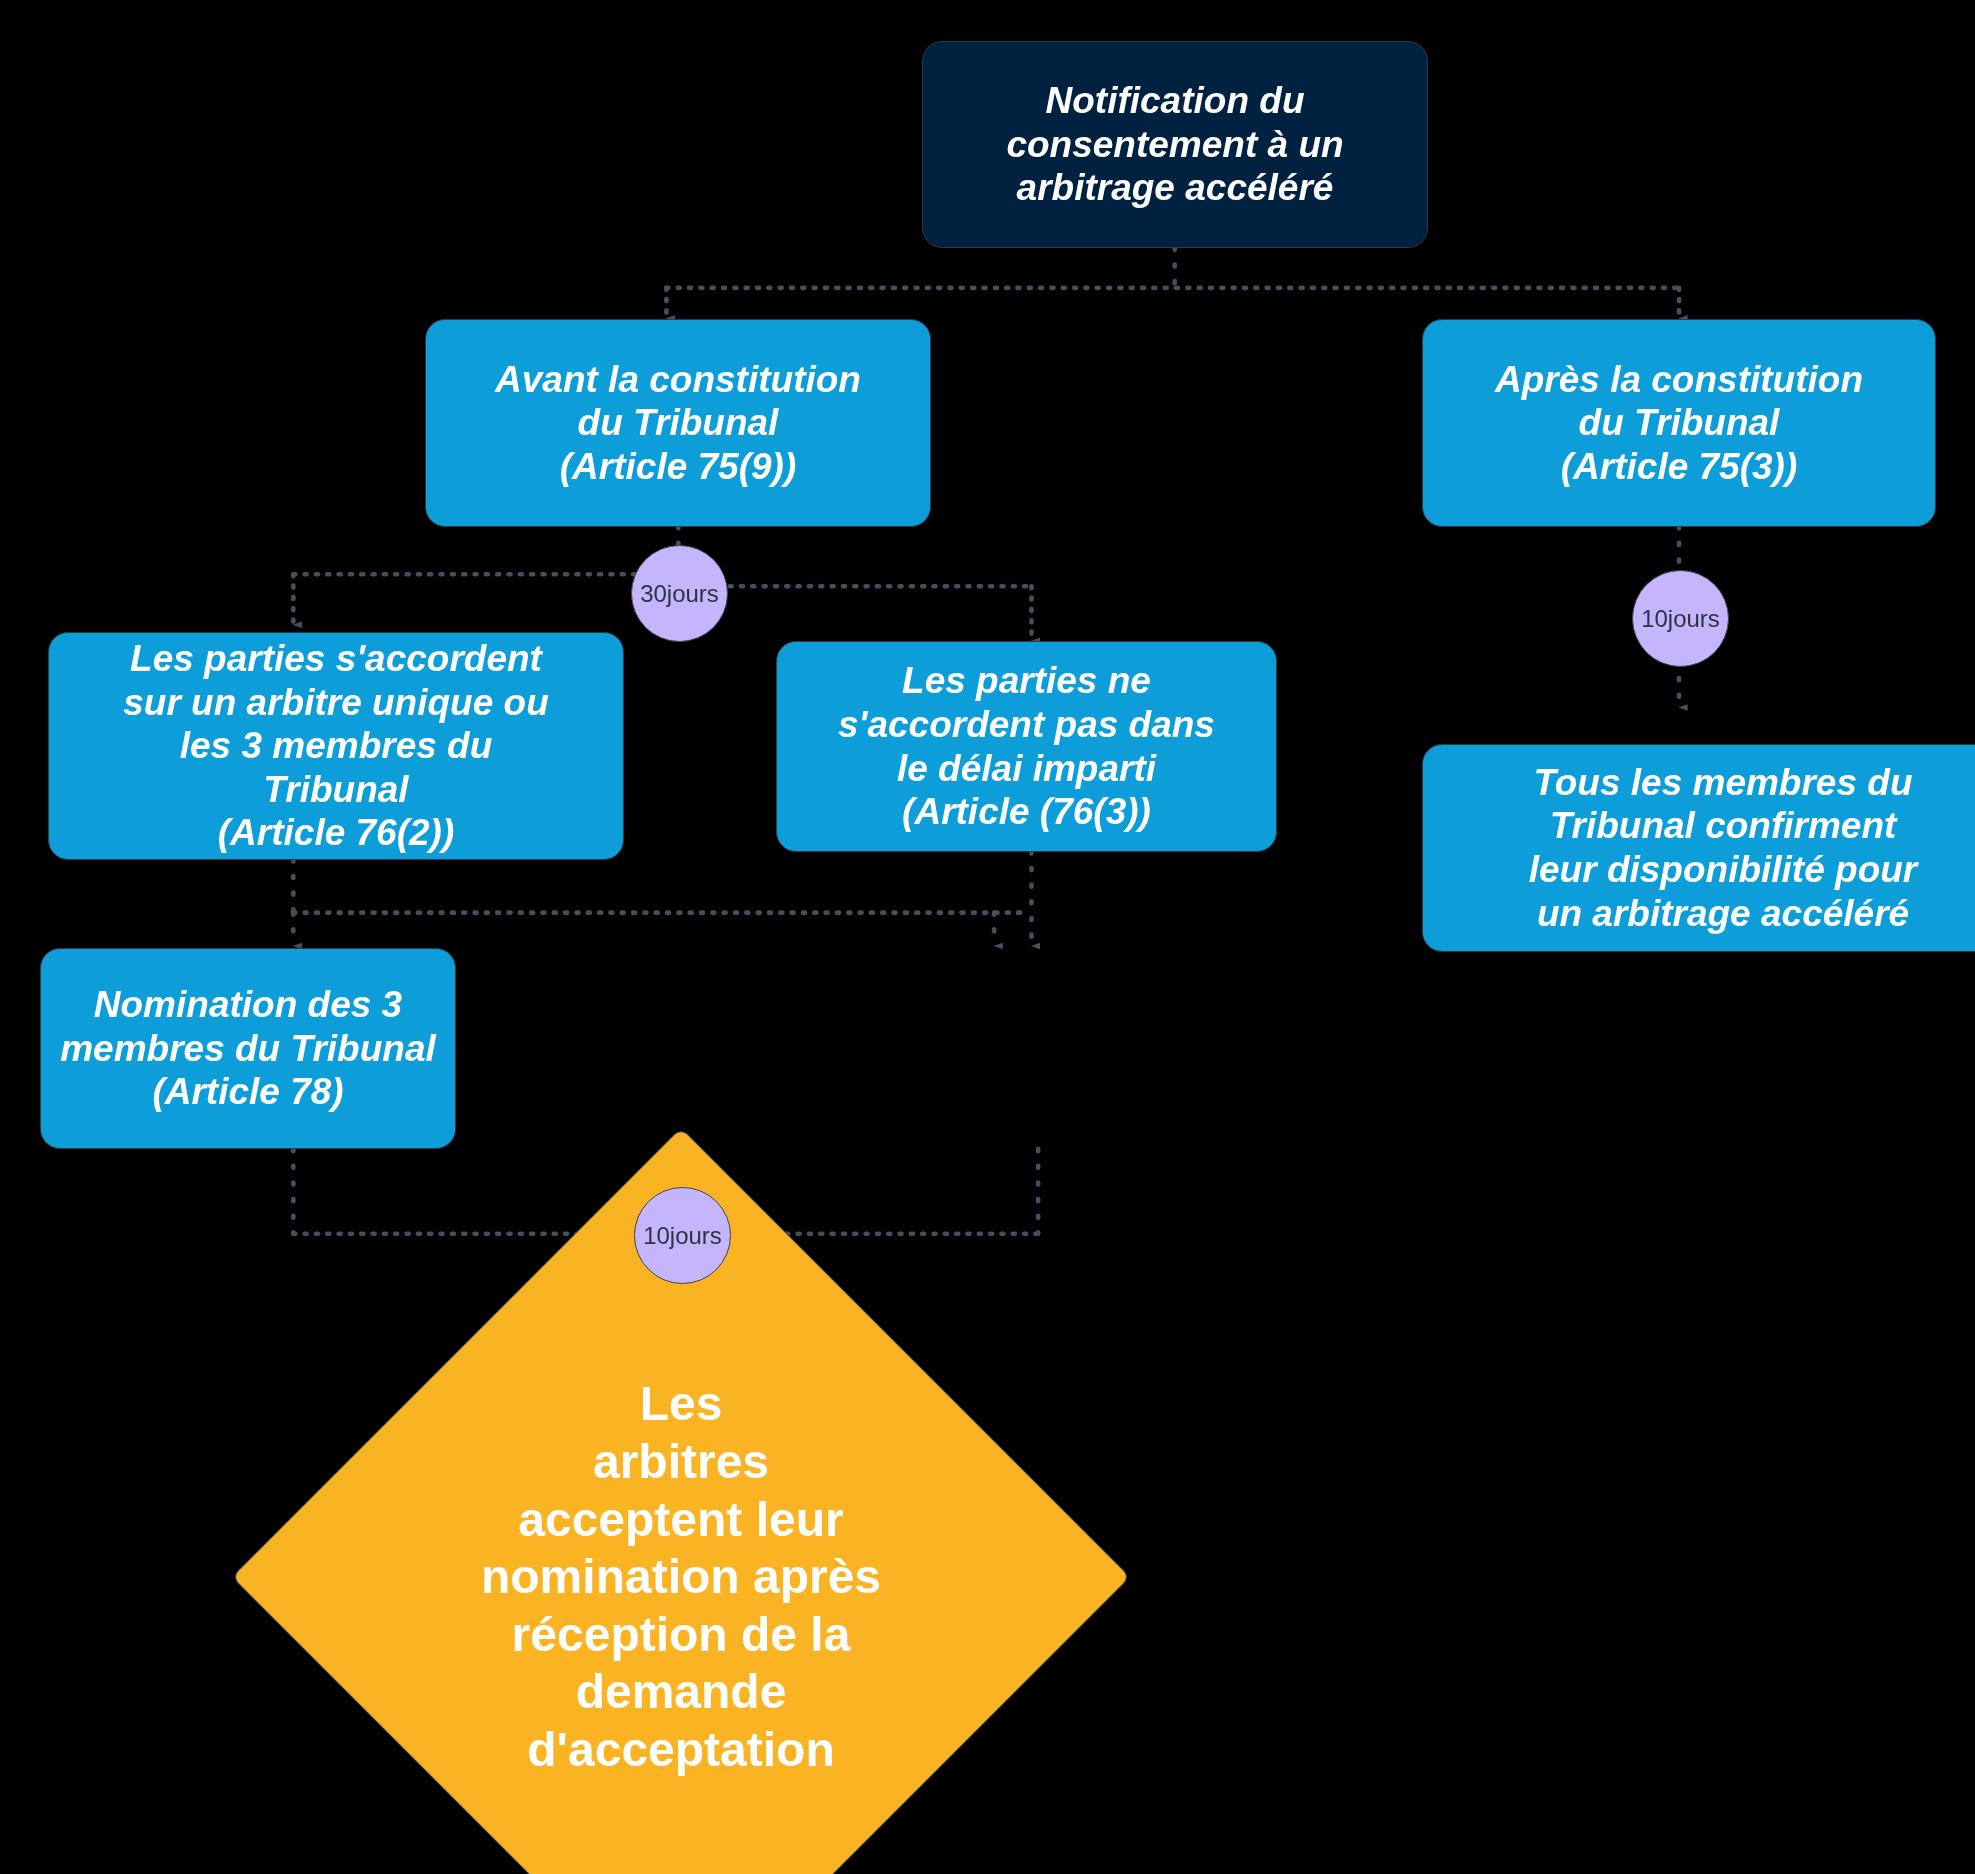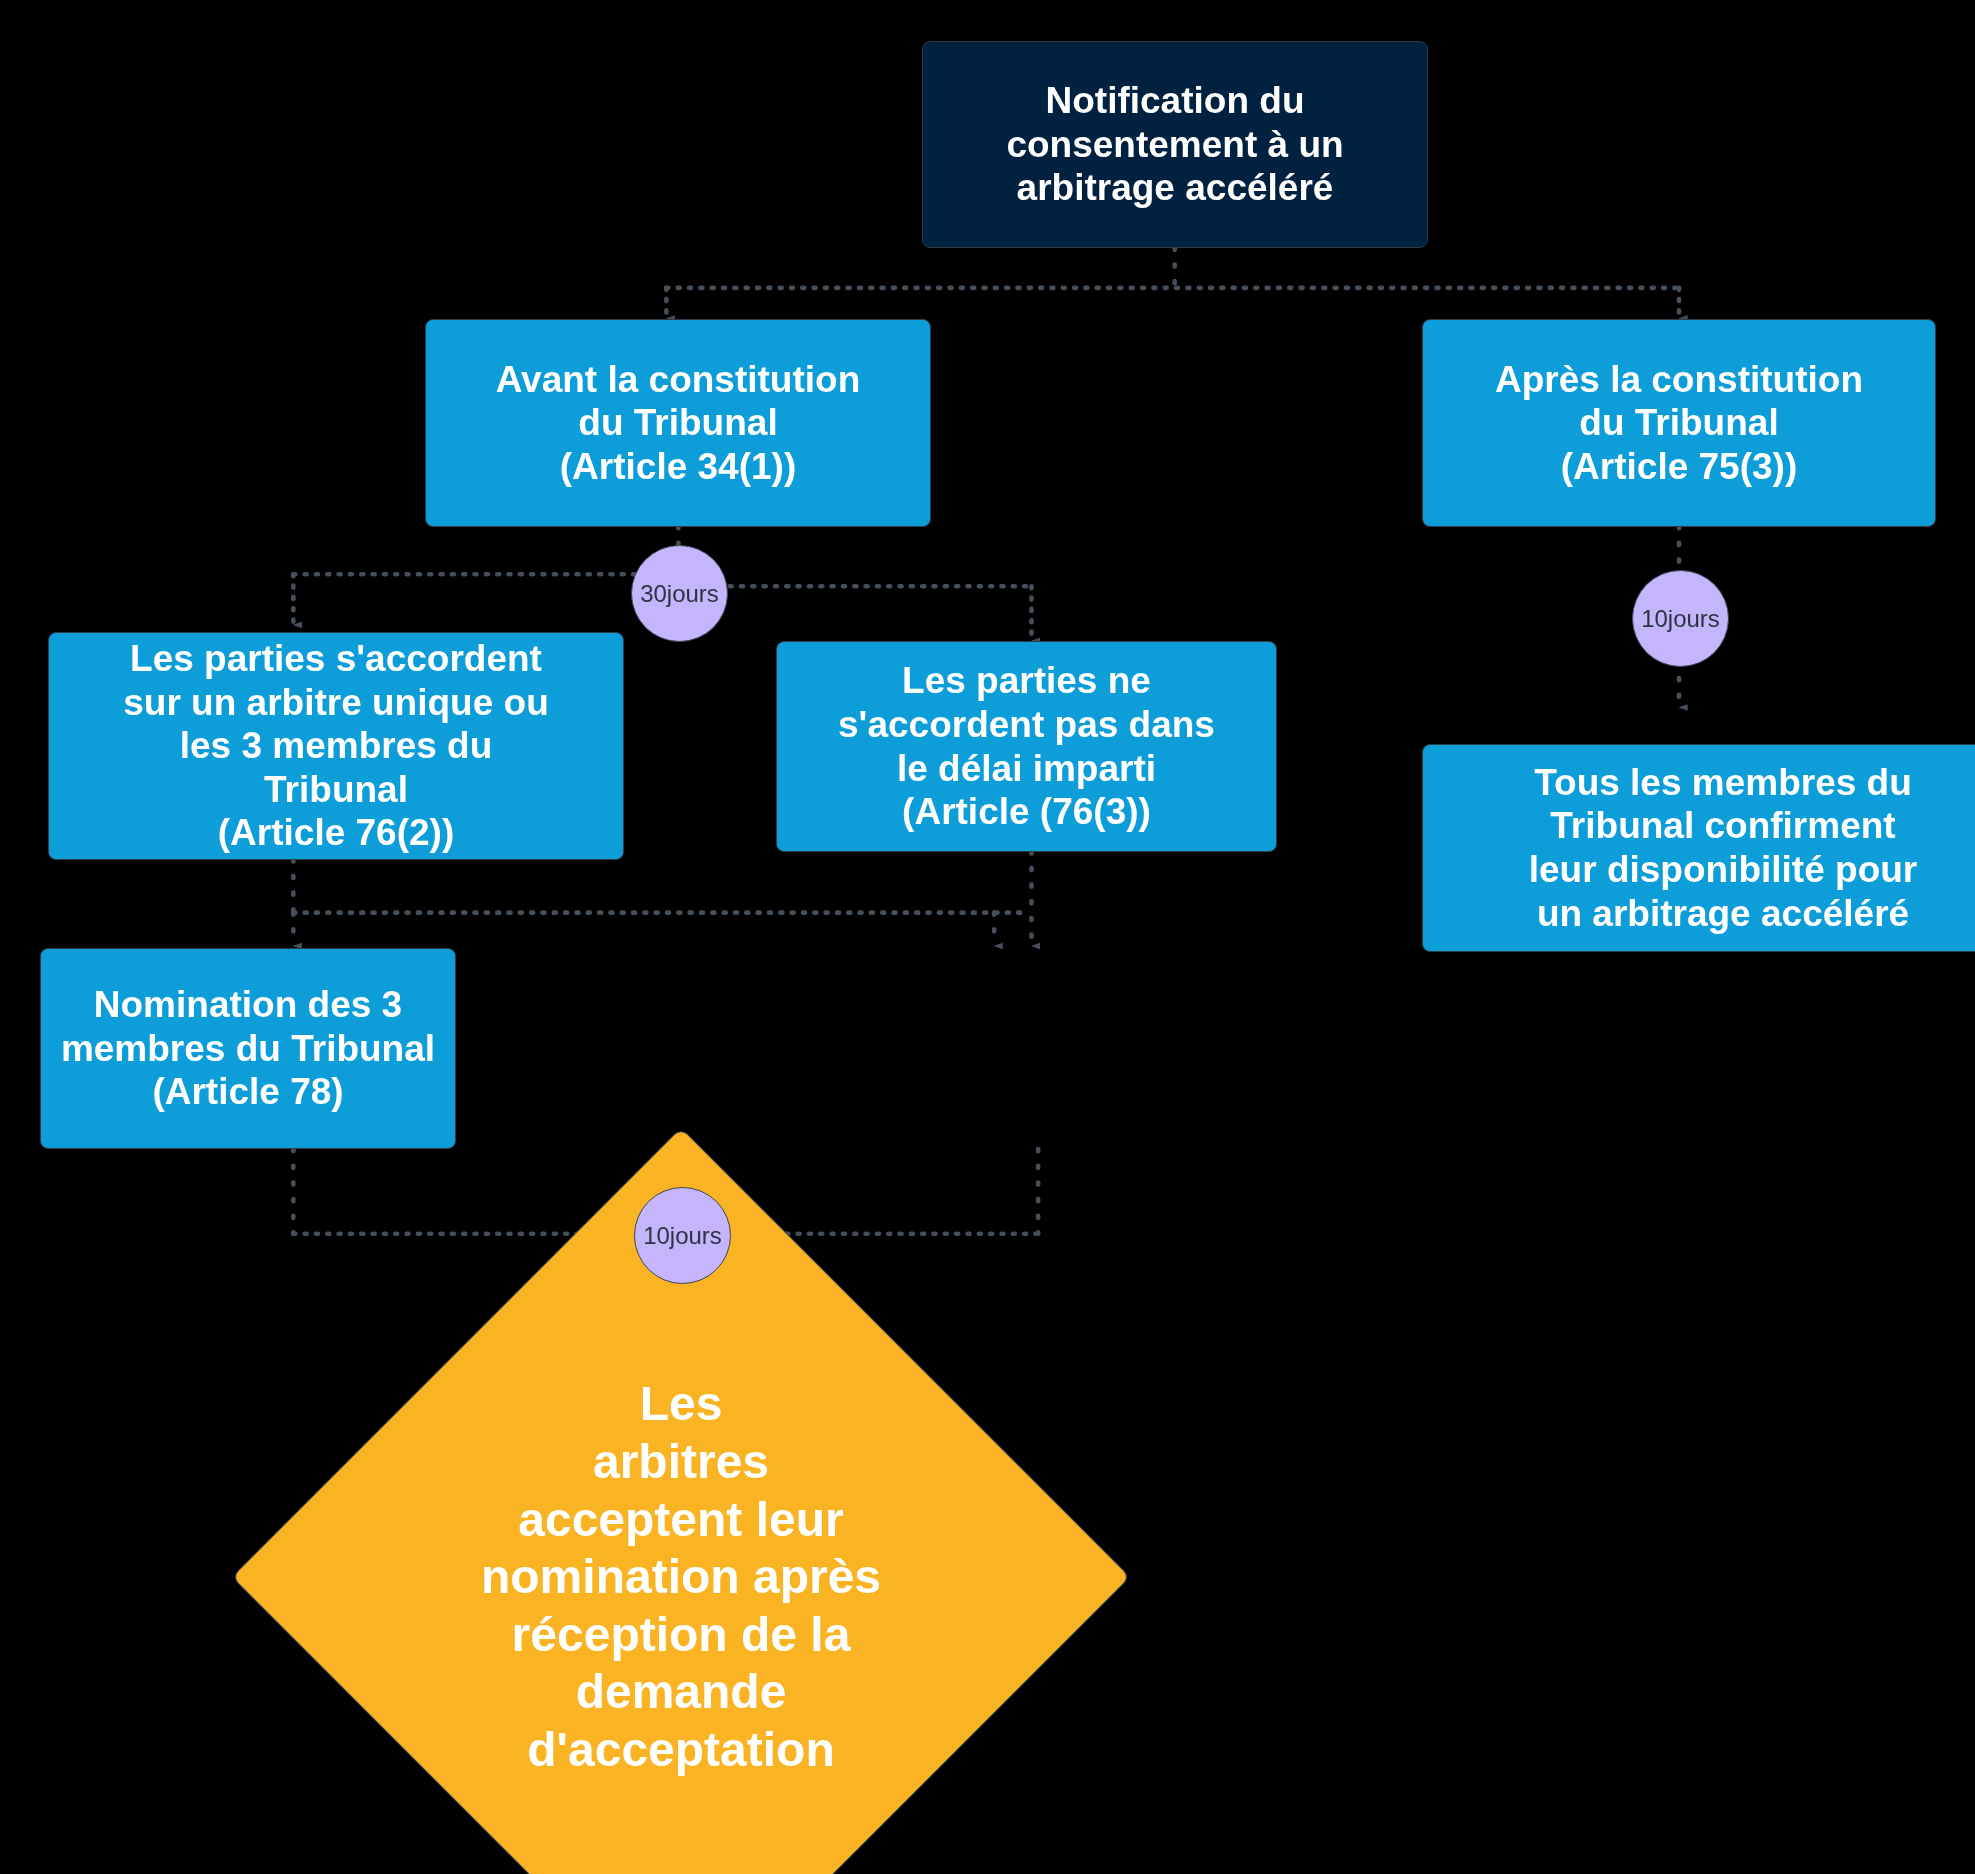--- a/index.html
+++ b/index.html
@@ -15,22 +15,23 @@
   .node{
     position:absolute;
     box-sizing:border-box;
     display:flex;
     align-items:center;
     justify-content:flex-start;
     text-align:center;
     color:#ffffff;
     font-weight:bold;
     line-height:1.18;
-    border-radius:8px;
+    border-radius:20px;
     padding:6.7px 12px;
+    font-style:italic;
   }
   .node .txt{white-space:pre-line;display:block;width:100%;}
   .n-start{background:#00213f;border:1.3px solid #2f3a45;font-size:37px;}
   .n-blue{background:#0d9dd8;border:1.3px solid #2f3a45;font-size:37px;}
 
   .diamond{
     position:absolute;
     display:flex;align-items:center;justify-content:center;
   }
   .diamond .shape{
@@ -115,21 +116,21 @@
 
   <div class="node n-start" style="left:922px; top:41px; width:506px; height:207px;">
     <span class="txt">Notification du
 consentement à un
 arbitrage accéléré</span>
   </div>
 
   <div class="node n-blue" style="left:425px; top:319px; width:506px; height:208px;">
     <span class="txt">Avant la constitution
 du Tribunal
-(Article 34(1))</span>
+(Article 75(9))</span>
   </div>
 
   <div class="node n-blue" style="left:1422px; top:319px; width:514px; height:208px;">
     <span class="txt">Après la constitution
 du Tribunal
 (Article 75(3))</span>
   </div>
 
   <div class="node n-blue" style="left:48px; top:632px; width:576px; height:228px;">
     <span class="txt">Les parties s'accordent

